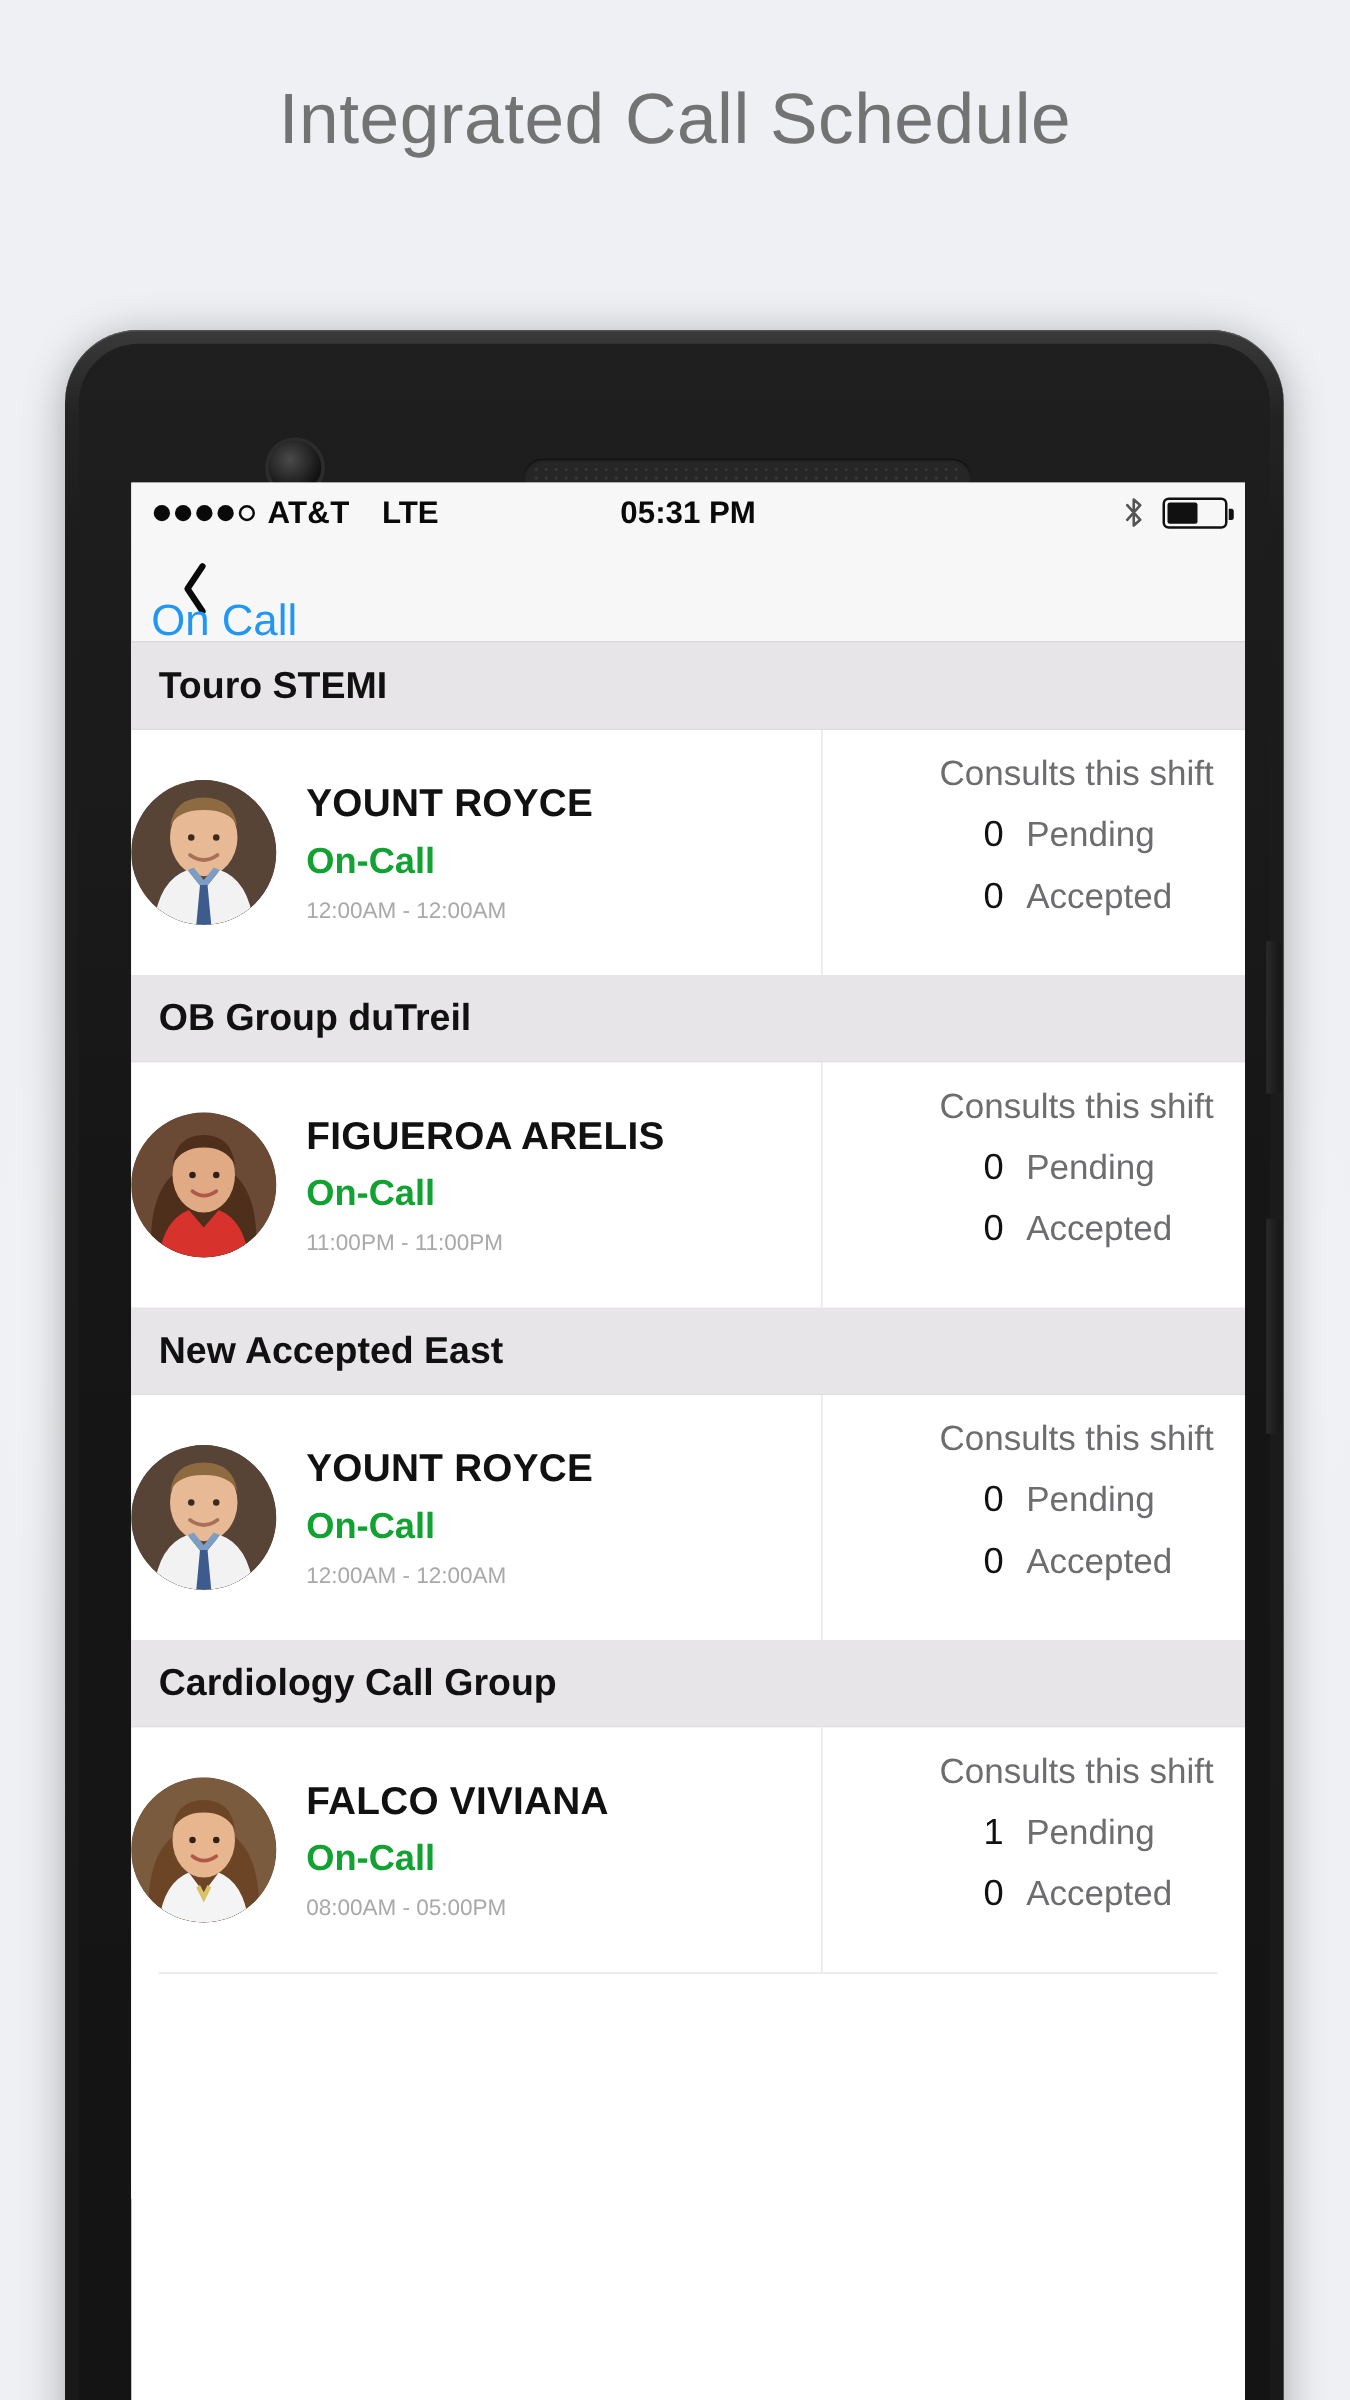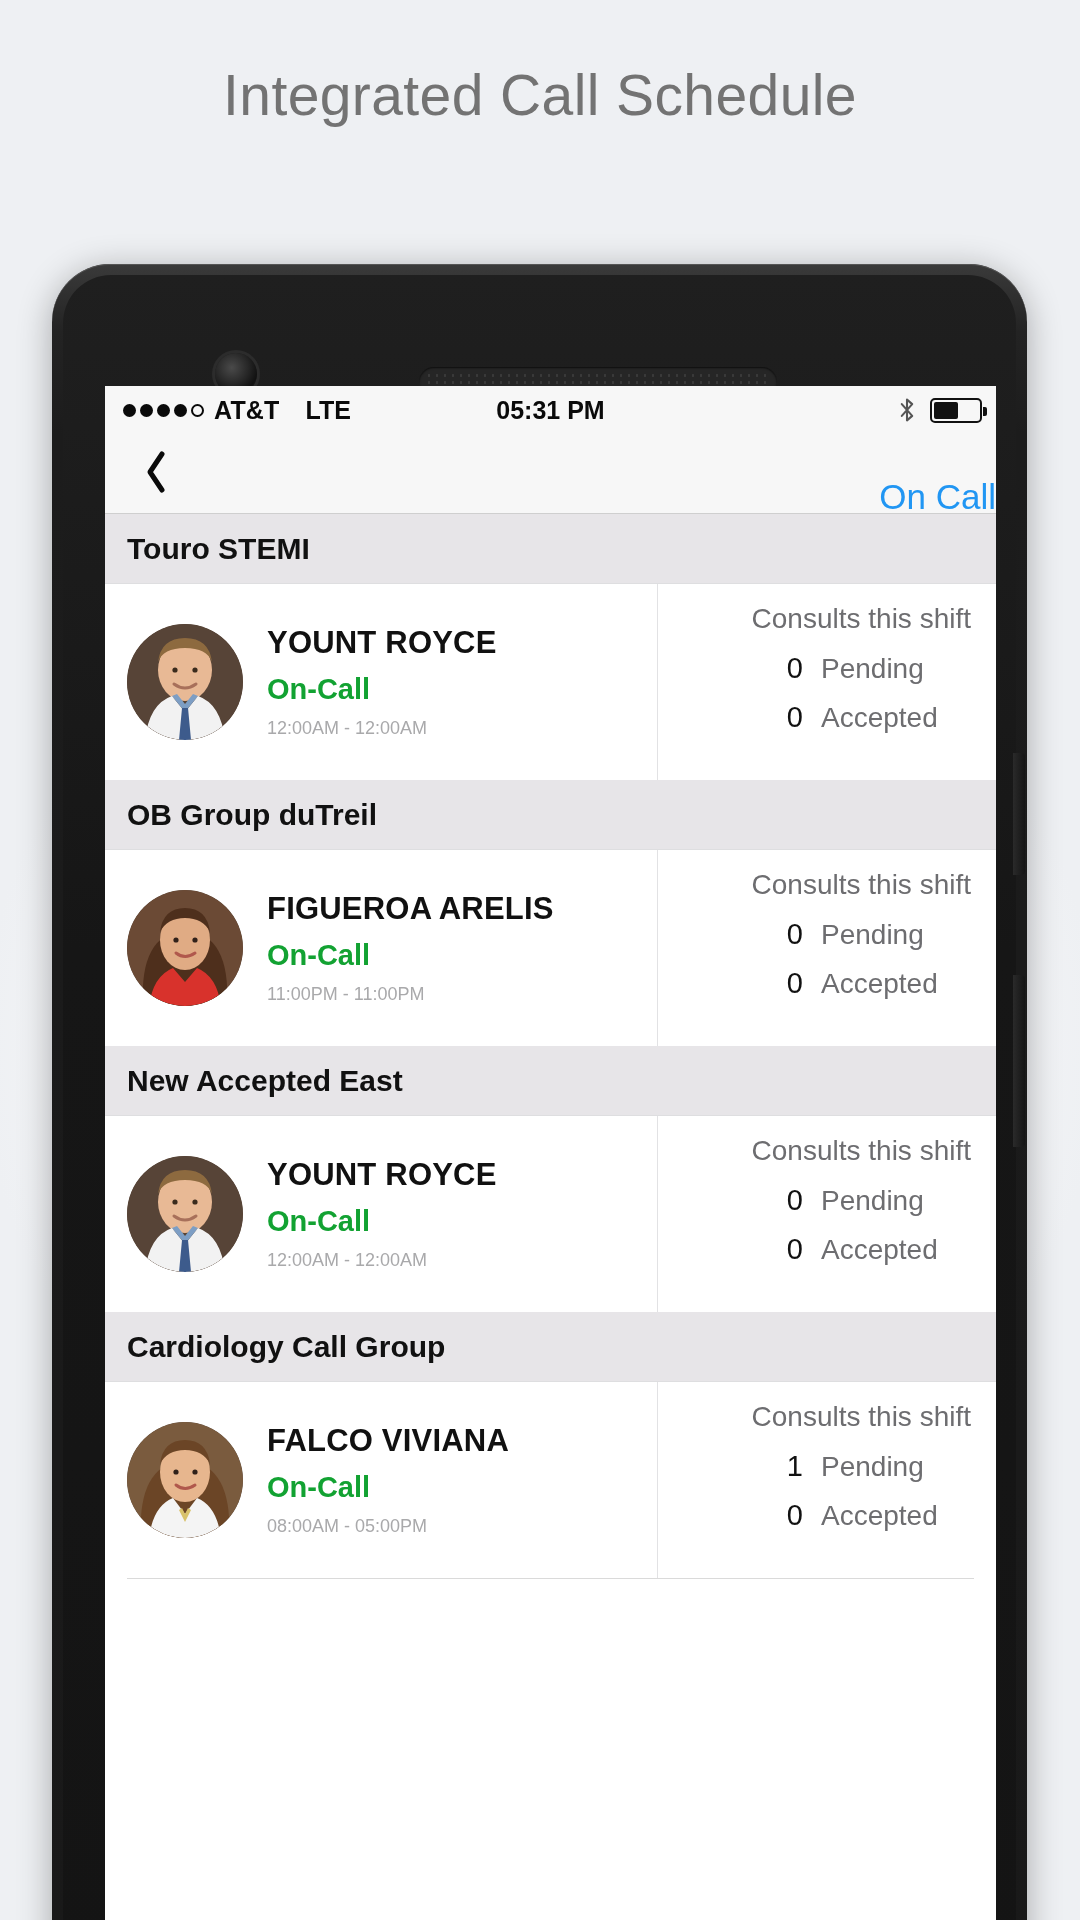--- a/index.html
+++ b/index.html
@@ -116,21 +116,21 @@
     height:80px; background:#f7f7f7;
     border-bottom:1px solid #cfcfcf;
     position:relative; display:flex; align-items:center;
   }
   .back-btn{
     position:absolute; left:26px; top:50%; transform:translateY(-50%);
     width:50px; height:56px; display:flex; align-items:center; justify-content:center;
     cursor:pointer;
   }
   .nav-title{
-    position:absolute; left:16px; right:0; text-align:right;
+    position:absolute; left:16px; right:0; text-align:left;
     font-size:35px; color:#2196f3; font-weight:400;margin-top:46px;
   }
 
   
   .list{ background:#fff; }
   .sec-header{
     background:#e7e5e8;
     height:70px;
     display:flex; align-items:center;
     padding-left:22px;
@@ -138,21 +138,20 @@
     border-bottom:1px solid #dedee0;
   }
   .row{
     display:flex; align-items:stretch;
     background:#fff;
     height:196px;
   }
   .row-left{
     flex:0 0 552px;
     display:flex; align-items:center;
-    padding-left:22px;
   }
   .avatar{
     width:116px; height:116px; border-radius:50%;
     flex:0 0 116px;
     overflow:hidden; position:relative;
     background:#5b4a3d;
   }
   .avatar svg{ display:block; width:116px; height:116px; }
   .who{ margin-left:24px; }
   .who .name{

